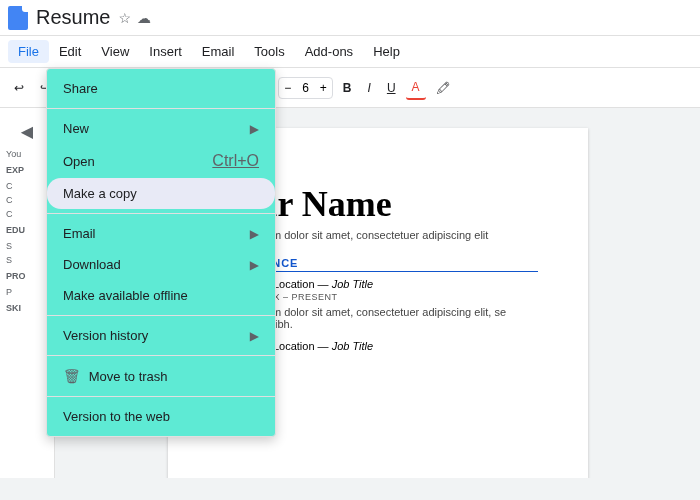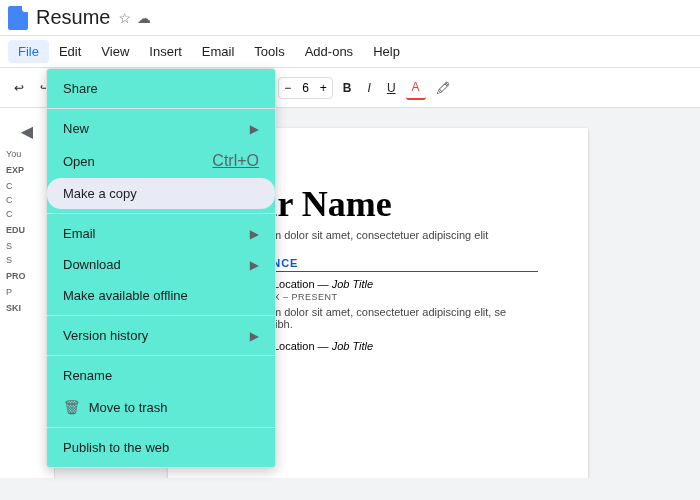--- a/index.html
+++ b/index.html
@@ -391,23 +391,20 @@
   <div class="fm-item">
     <span>Make available offline</span>
   </div>
   <div class="fm-divider"></div>
   <div class="fm-item">
     <span>Version history</span>
     <span class="arrow">▶</span>
   </div>
   <div class="fm-divider"></div>
   <div class="fm-item">
-    <span>Rename</span>
-  </div>
-  <div class="fm-item">
     <span class="trash-icon">🗑</span>
     <span>Move to trash</span>
   </div>
   <div class="fm-divider"></div>
   <div class="fm-item">
-    <span>Publish to the web</span>
+    <span>Version to the web</span>
   </div>
 </div>
 
 </body></html>

